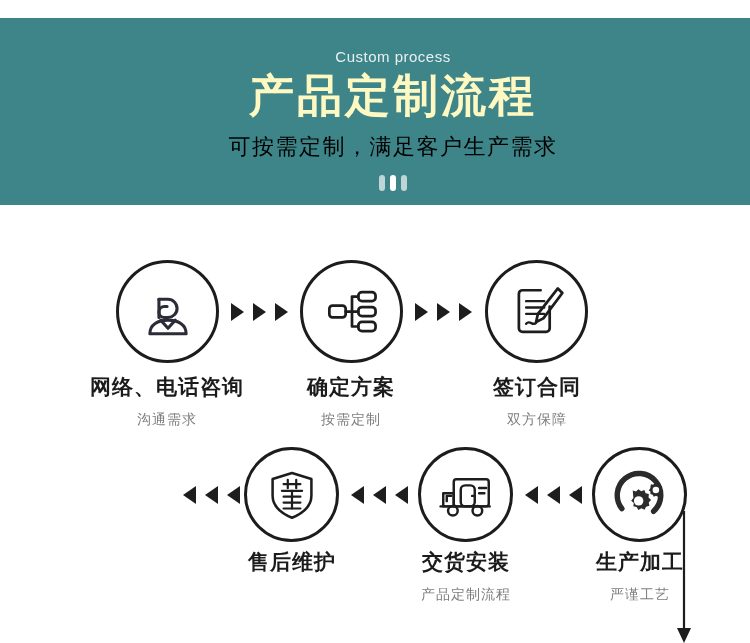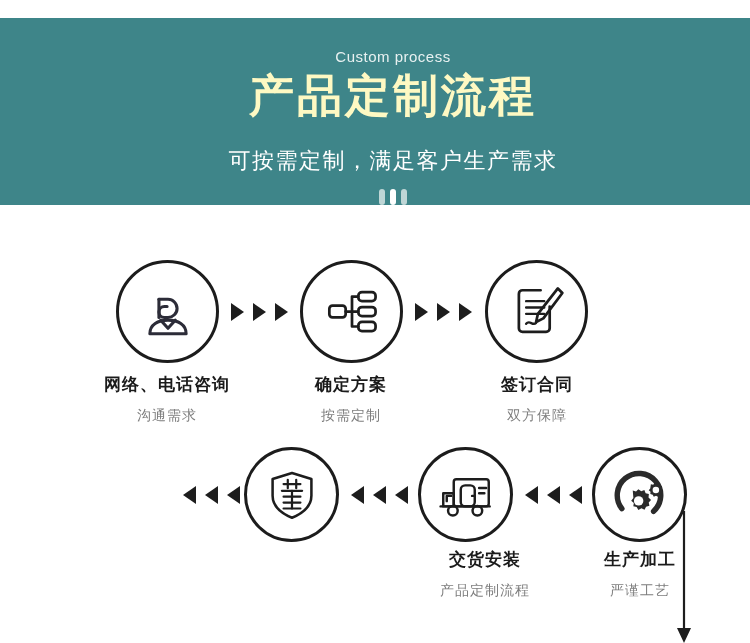--- a/index.html
+++ b/index.html
@@ -27,23 +27,23 @@
   }
   .banner-title {
     margin-top:6px;
     font-size:45px;
     font-weight:700;
     color:#fef9c3;
     letter-spacing:3px;
     line-height:1.12;
   }
   .banner-sub {
-    margin-top:25px;
+    margin-top:11px;
     font-size:22px;
-    color:#ffffff;
+    color:#000000;
     letter-spacing:1.5px;
     font-weight:400;
   }
   .bars {
     margin-top:13px;
     display:flex; justify-content:center; gap:5px;
   }
   .bars i { display:block; width:6px; height:16px; border-radius:3px; background:#bfd6d6; }
   .bars i.mid { background:#ffffff; }
 
@@ -58,21 +58,21 @@
     display:flex; align-items:center; justify-content:center;
   }
   .circle svg { display:block; }
 
   .step-label {
     position:absolute;
     text-align:center;
     width:230px;
   }
   .step-title {
-    font-size:17px; font-weight:700; color:#1b1b1b; letter-spacing:1px;
+    font-size:21px; font-weight:700; color:#1b1b1b; letter-spacing:1px;
     line-height:1.15; white-space:nowrap;
   }
   .step-desc {
     margin-top:12px;
     font-size:14px; color:#7d7d7d; letter-spacing:1px; white-space:nowrap;
   }
 
   .tri-group { position:absolute; display:flex; gap:9px; align-items:center; }
   .tri-r {
     width:0; height:0;
@@ -224,23 +224,24 @@
       <span class="tri-l"></span>
     </div>
 
     <div class="tri-group" style="left:525px; top:281px;">
       <span class="tri-l"></span>
       <span class="tri-l"></span>
       <span class="tri-l"></span>
     </div>
 
     <div class="step-label" style="left:177px; top:345px;">
-    </div>
-
-    <div class="step-label" style="left:370px; top:345px;">
+      <div class="step-title">售后维护</div>
+    </div>
+
+    <div class="step-label" style="left:351px; top:345px;">
       <div class="step-title">交货安装</div>
       <div class="step-desc">产品定制流程</div>
     </div>
 
     <div class="step-label" style="left:525px; top:345px;">
       <div class="step-title">生产加工</div>
       <div class="step-desc">严谨工艺</div>
     </div>
 
   </div>

